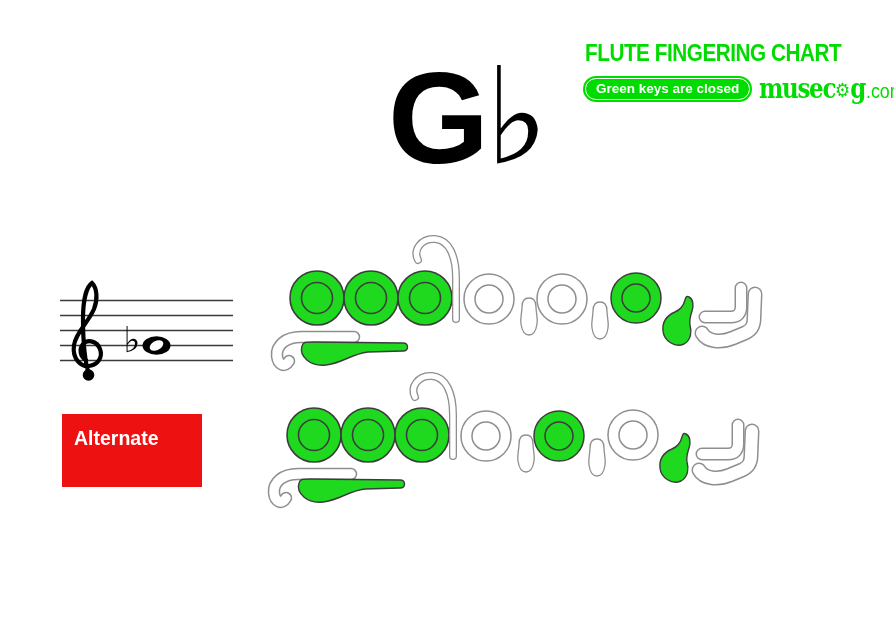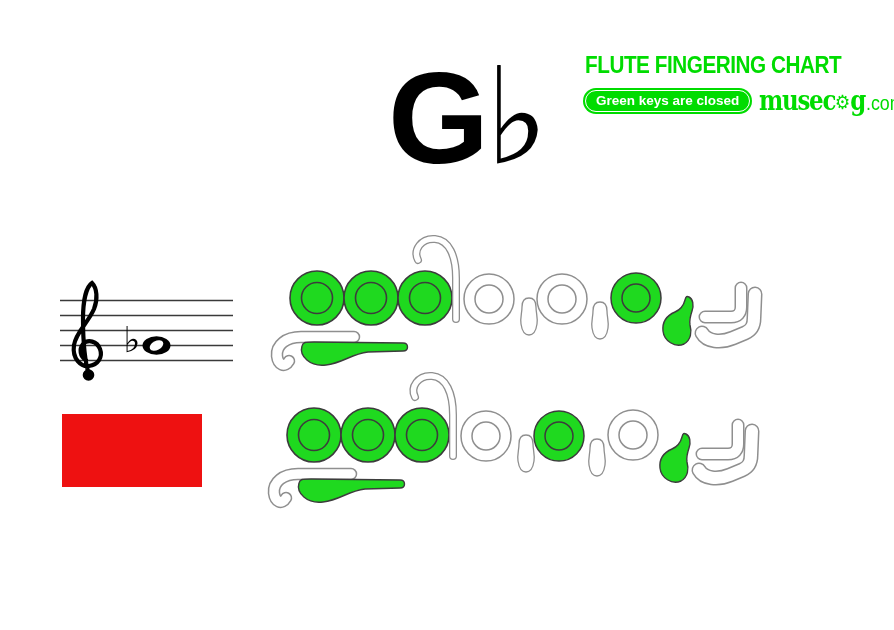--- a/index.html
+++ b/index.html
@@ -5,21 +5,21 @@
   html,body{margin:0;padding:0;background:#fff;}
   #canvas{
     position:relative;width:894px;height:630px;background:#fff;overflow:hidden;
     font-family:"Liberation Sans",sans-serif;
   }
   
   .note-name{position:absolute;left:388px;top:50px;display:flex;align-items:baseline;color:#000;}
   .note-letter{font-size:130px;line-height:1;font-weight:bold;font-family:"Liberation Sans",sans-serif;}
   .note-flat{font-size:134px;line-height:1;font-family:"DejaVu Sans",sans-serif;font-weight:normal;margin-left:-4px;}
   
-  .header{position:absolute;left:585px;top:52px;width:305px;}
+  .header{position:absolute;left:585px;top:40px;width:305px;}
   .header-title{
     color:var(--title-green);font-size:23px;font-weight:bold;letter-spacing:-.5px;
     transform:scaleX(.9);transform-origin:left;white-space:nowrap;
   }
   .header-row{display:flex;align-items:center;margin-top:8px;gap:5px;}
   .badge{
     background:var(--title-green);color:#fff;font-size:13.5px;font-weight:bold;
     border:1.5px solid #fff;box-shadow:0 0 0 2px var(--title-green);
     border-radius:13px;padding:2px 10px 3px 10px;white-space:nowrap;
   }
@@ -80,20 +80,21 @@
                C 42,66 33,64 28,69 C 24,74 25,82 31,85" fill="none" stroke="#000" stroke-width="4.2" stroke-linecap="round"></path>
     </g>
     <text x="77" y="77" text-anchor="middle" font-size="36" font-family="DejaVu Sans, sans-serif" fill="#000">♭</text>
     <g>
       <ellipse cx="101.5" cy="70.5" rx="14" ry="9.3" fill="#000"></ellipse>
       <ellipse cx="101.5" cy="70.5" rx="7.3" ry="4.6" fill="#fff" transform="rotate(-28 101.5 70.5)"></ellipse>
     </g>
   </svg>
 
   <div class="alt-box">
+    <div>Alternate</div>
   </div>
 
   <div id="row-standard" class="finger-row">
       <svg width="520" height="152" viewBox="0 0 520 152">
 
     <path d="M 99,107 L 46,107 C 31,107 21,115 22,126 C 23,135 30,138 34,131" fill="none" stroke="#8f8f8f" stroke-width="12.5" stroke-linecap="round" stroke-linejoin="round"></path>
     <path d="M 99,107 L 46,107 C 31,107 21,115 22,126 C 23,135 30,138 34,131" fill="none" stroke="#ffffff" stroke-width="9.5" stroke-linecap="round" stroke-linejoin="round"></path>
 
     <path d="M 47,116 C 44,126 55,137 71,135 C 88,133 96,124 113,122
              L 148,121 C 154,121 154,113 148,113 L 59,112 C 50,112 48,112 47,116 Z" stroke-width="1.4" fill="#1fd91f" stroke="#3c3c3c"></path>

